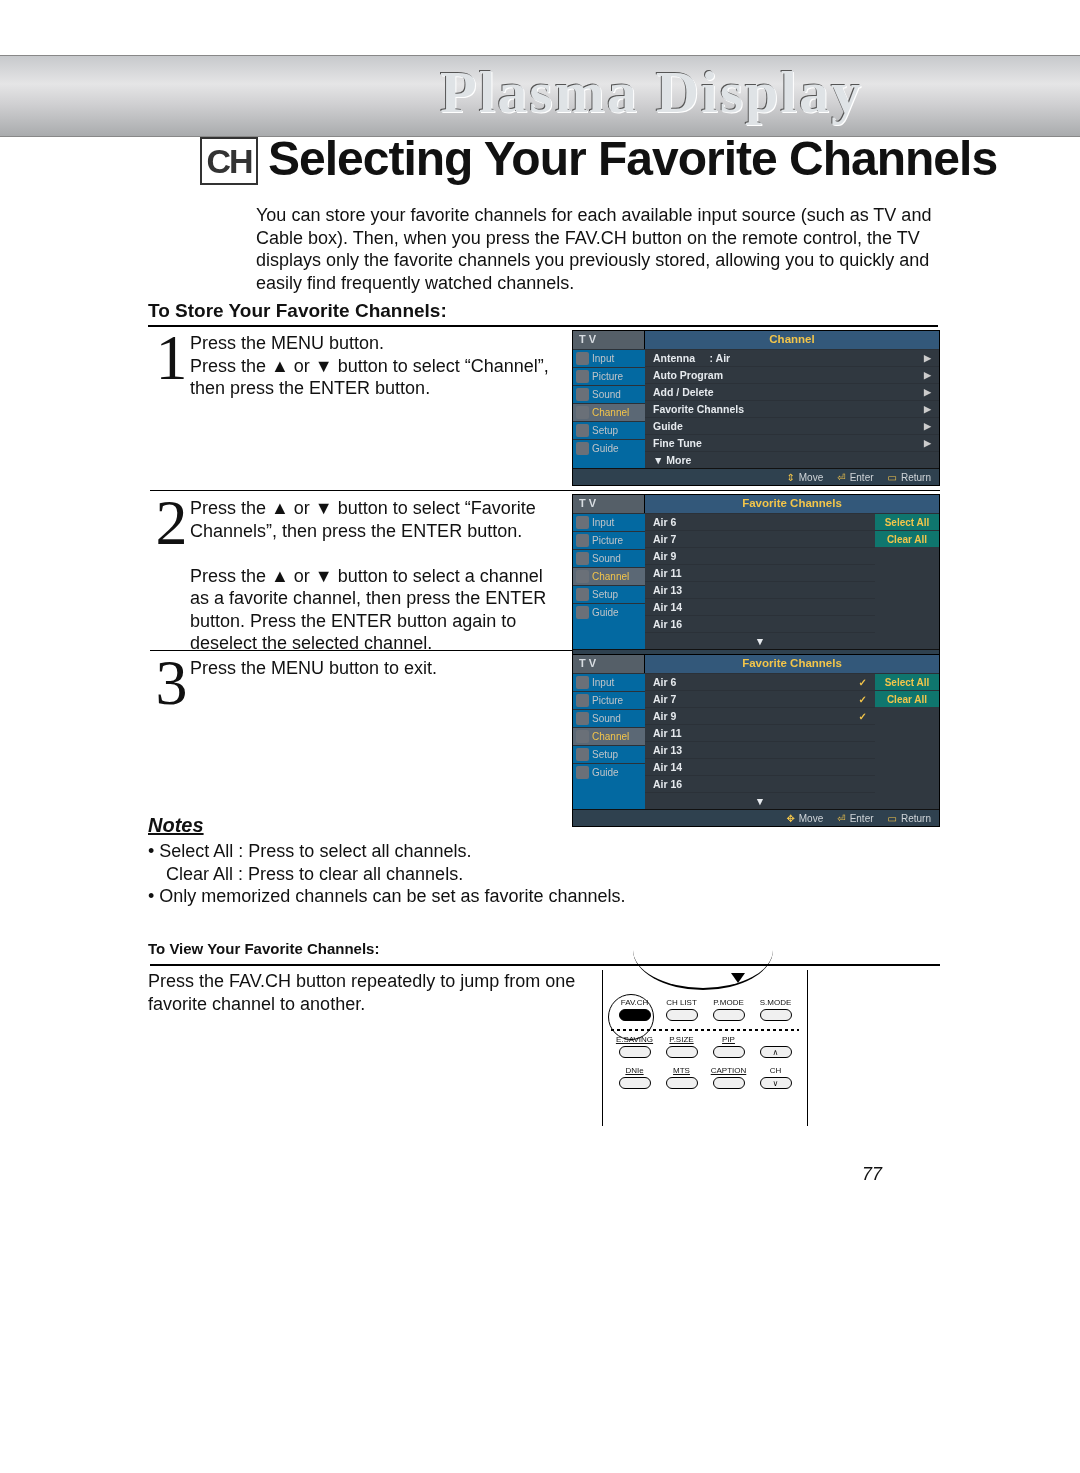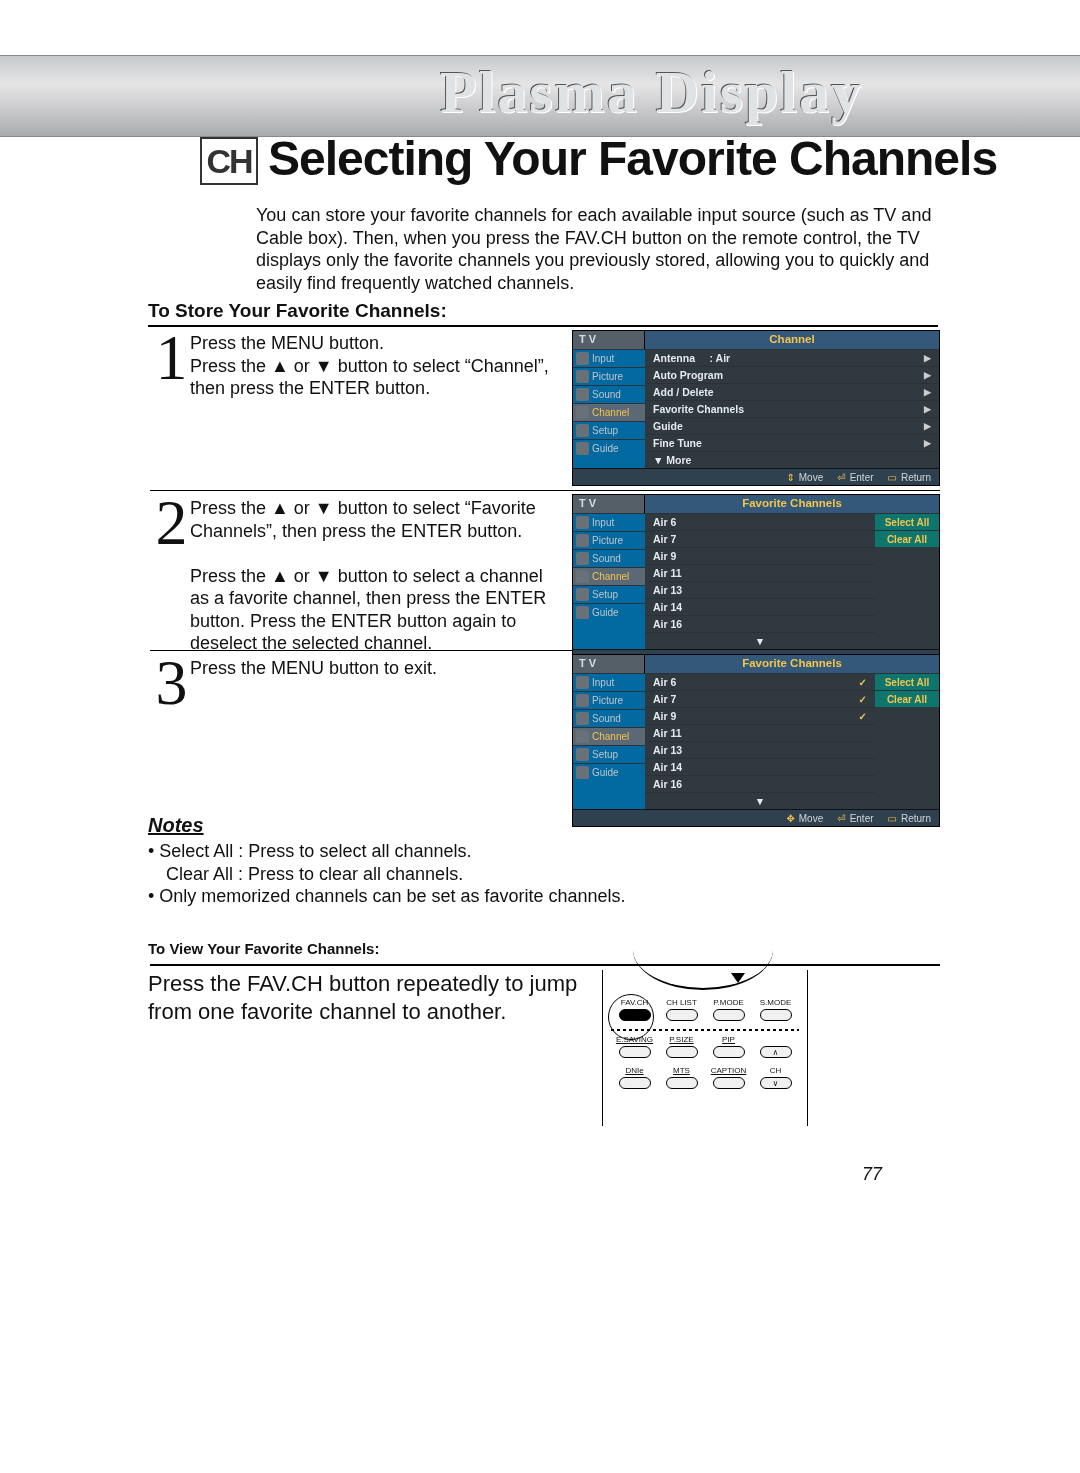--- a/index.html
+++ b/index.html
@@ -92,21 +92,21 @@
 
 <div class="notes-h" style="top:814px;">Notes</div>
 <ul class="notes-ul" style="top:840px;">
   <li style="white-space:pre-line;">Select All : Press to select all channels.
 Clear All : Press to clear all channels.</li>
   <li>Only memorized channels can be set as favorite channels.</li>
 </ul>
 
 <div class="sub2" style="top:940px;">To View Your Favorite Channels:</div>
 <div class="step-hr" style="top:964px; height:2px;"></div>
-<div style="position:absolute; top:970px; left:148px; width:430px; font-size:22px; line-height:1.25; font-family:Arial,Helvetica,sans-serif;">Press the FAV.CH button repeatedly to jump from one favorite channel to another.</div>
+<div style="position:absolute; top:970px; left:148px; width:430px; font-size:18px; line-height:1.25; font-family:Arial,Helvetica,sans-serif;">Press the FAV.CH button repeatedly to jump from one favorite channel to another.</div>
 
 <div class="osd" id="osd1" style="top:330px;">
     <div class="hdr">
         <div class="tvlab">T V</div>
         <div class="title">Channel</div>
       </div>
     <div class="body">
       <div class="sidebar">
           <div class="sitem">
             <div class="sicon"></div>

